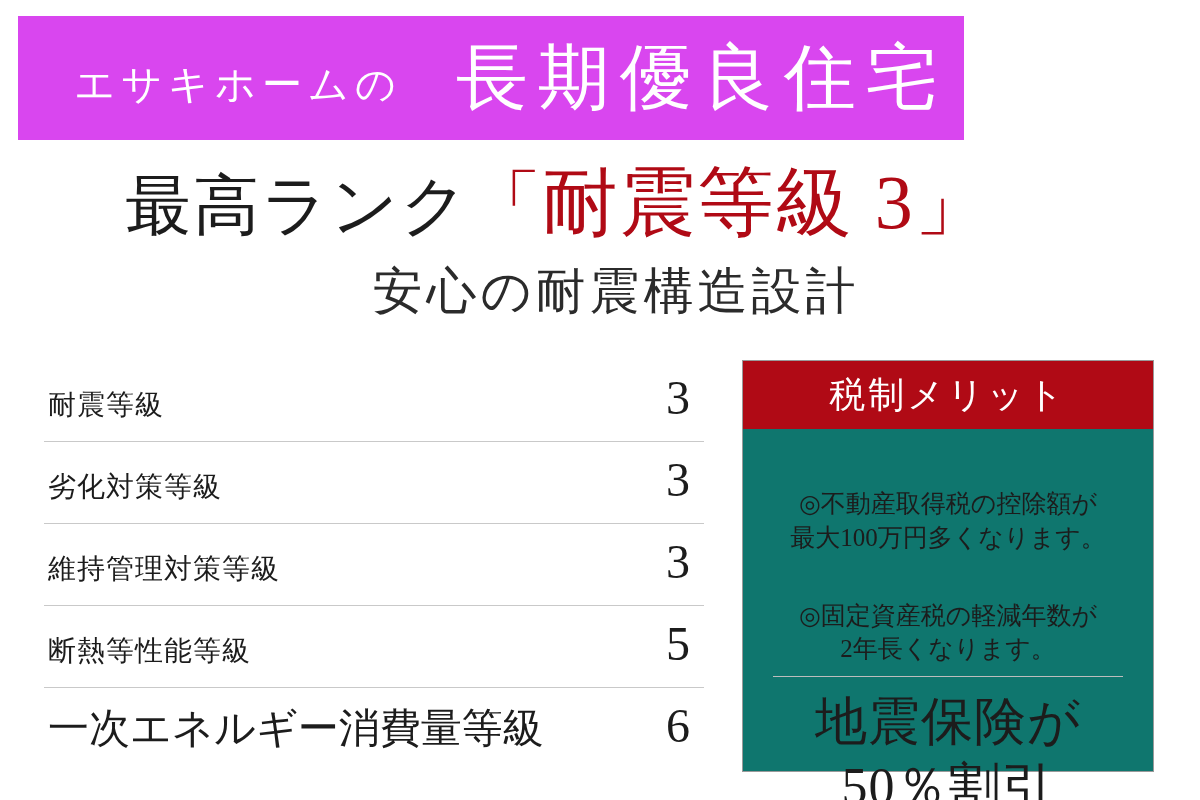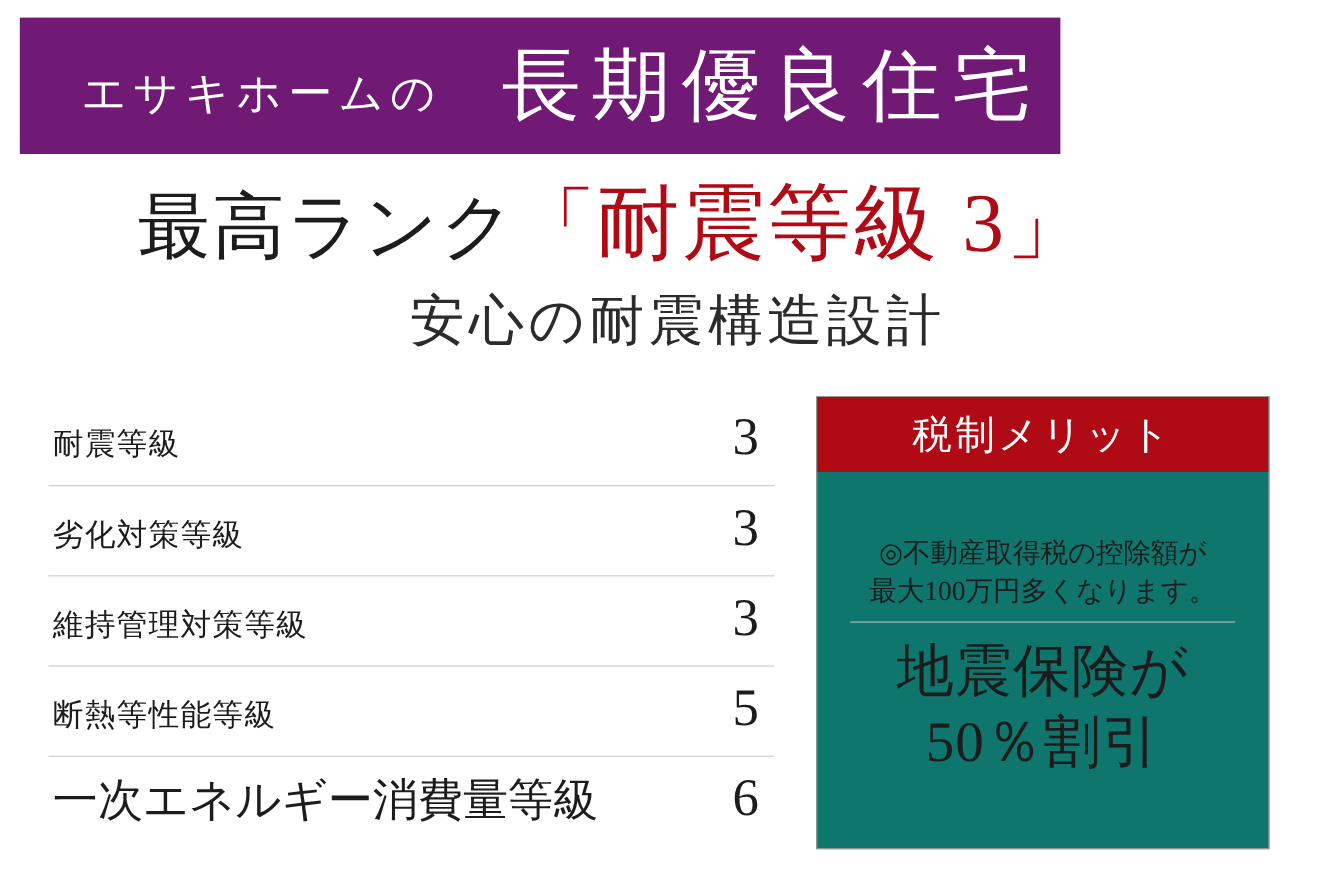--- a/index.html
+++ b/index.html
@@ -22,21 +22,21 @@
     box-sizing: border-box;
   }
 
   
   .header-band {
     position: absolute;
     left: 18px;
     top: 16px;
     width: 946px;
     height: 124px;
-    background: #701a75;
+    background: #d946ef;
     display: flex;
     align-items: center;
     justify-content: center;
   }
   .header-inner {
     display: flex;
     align-items: baseline;
     justify-content: center;
     width: 100%;
     padding-left: 40px;
@@ -223,20 +223,24 @@
     </div>
   </div>
 
   <div class="benefit-box">
     <div class="benefit-title">税制メリット</div>
     <div class="benefit-body">
       <div class="benefit-item">
         <span>◎不動産取得税の控除額が</span>
         <span class="l2">最大100万円多くなります。</span>
       </div>
+      <div class="benefit-item">
+        <span>◎固定資産税の軽減年数が</span>
+        <span class="l2">2年長くなります。</span>
+      </div>
       <div class="benefit-divider"></div>
       <div class="benefit-highlight">
         <span>地震保険が</span>
         <span class="l2">50％割引</span>
       </div>
     </div>
   </div>
 
 </div>
 

